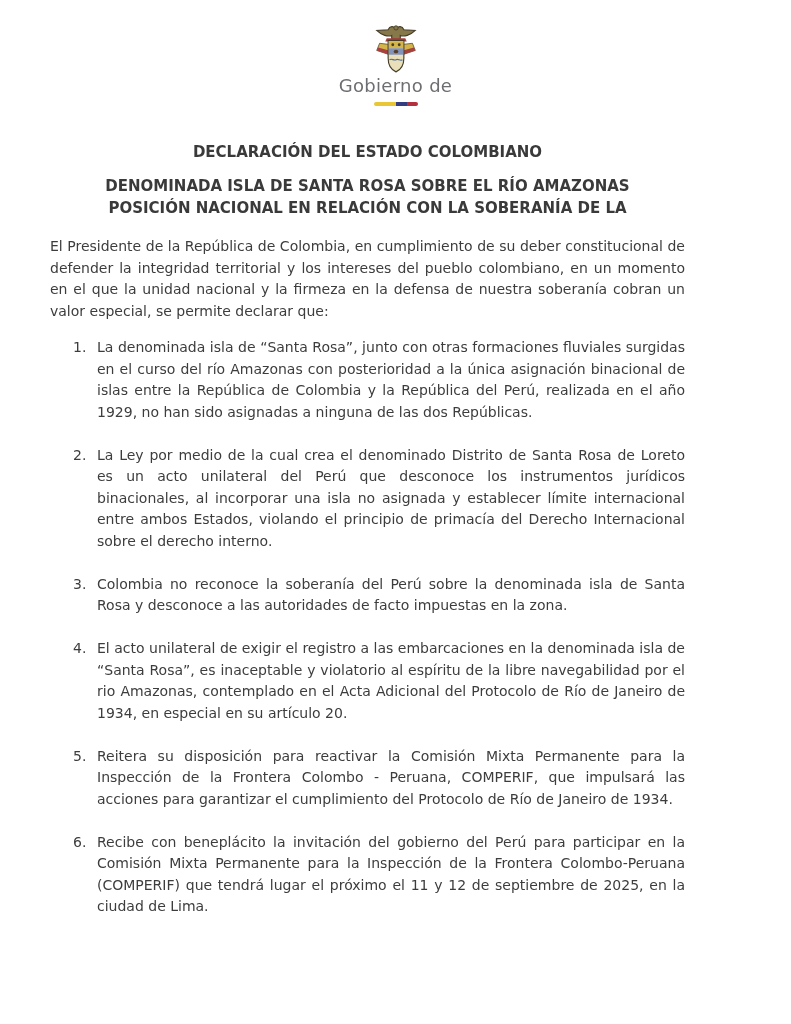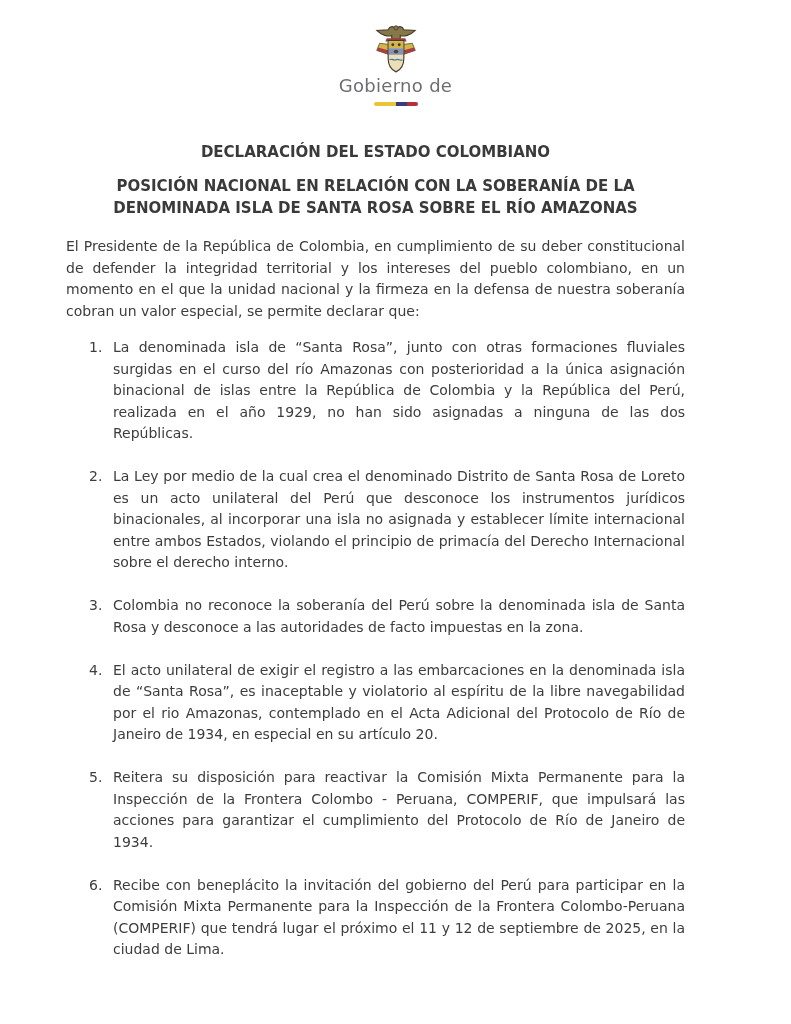--- a/index.html
+++ b/index.html
@@ -42,21 +42,21 @@
     border-radius: 2px;
     overflow: hidden;
   }
   .tricolor span { display: block; height: 100%; }
   .tri-yellow { width: 50%; }
   .tri-blue   { width: 25%; }
   .tri-red    { width: 25%; }
 
   
   .content {
-    padding: 0 106px 0 66px;
+    padding: 0 106px 0 50px;
     margin-top: 28px;
   }
   .doc-title {
     margin: 36px 0 0 0;
     text-align: center;
     font-size: 15px;
     font-weight: bold;
     line-height: 21px;
     color: #3a3a3a;
   }
@@ -126,22 +126,22 @@
       <span class="tri-yellow" style="background: rgb(232, 198, 54);"></span>
       <span class="tri-blue" style="background: rgb(53, 60, 128);"></span>
       <span class="tri-red" style="background: rgb(181, 48, 63);"></span>
     </div>
   </div>
 
   <div class="content">
     <h1 class="doc-title">DECLARACIÓN DEL ESTADO COLOMBIANO</h1>
 
     <div class="doc-subtitle">
+      <div>DENOMINADA ISLA DE SANTA ROSA SOBRE EL RÍO AMAZONAS</div>
       <div>POSICIÓN NACIONAL EN RELACIÓN CON LA SOBERANÍA DE LA</div>
-      <div>DENOMINADA ISLA DE SANTA ROSA SOBRE EL RÍO AMAZONAS</div>
     </div>
 
     <p class="para intro">El Presidente de la República de Colombia, en cumplimiento de su deber constitucional de defender la integridad territorial y los intereses del pueblo colombiano, en un momento en el que la unidad nacional y la firmeza en la defensa de nuestra soberanía cobran un valor especial, se permite declarar que:</p>
 
     <ol class="decl-list">
         <li><span class="num">1.</span><span><span>La denominada isla de </span><span class="it">“Santa Rosa”</span><span>, junto con otras formaciones fluviales surgidas en el curso del río Amazonas con posterioridad a la única asignación binacional de islas entre la República de Colombia y la República del Perú, realizada en el año 1929, no han sido asignadas a ninguna de las dos Repúblicas.</span></span></li>
         <li><span class="num">2.</span><span><span>La Ley por medio de la cual crea el denominado Distrito de Santa Rosa de Loreto es un acto unilateral del Perú que desconoce los instrumentos jurídicos binacionales, al incorporar una isla no asignada y establecer límite internacional entre ambos Estados, violando el principio de primacía del Derecho Internacional sobre el derecho interno.</span></span></li>
         <li><span class="num">3.</span><span><span>Colombia no reconoce la soberanía del Perú sobre la denominada isla de Santa Rosa y desconoce a las autoridades de facto impuestas en la zona.</span></span></li>
         <li><span class="num">4.</span><span><span>El acto unilateral de exigir el registro a las embarcaciones en la denominada isla de “Santa Rosa”, es inaceptable y violatorio al espíritu de la libre navegabilidad por el rio Amazonas, contemplado en el Acta Adicional del Protocolo de Río de Janeiro de 1934, en especial en su artículo 20.</span></span></li>
         <li><span class="num">5.</span><span><span>Reitera su disposición para reactivar la Comisión Mixta Permanente para la Inspección de la Frontera Colombo - Peruana, COMPERIF, que impulsará las acciones para garantizar el cumplimiento del Protocolo de Río de Janeiro de 1934.</span></span></li>

